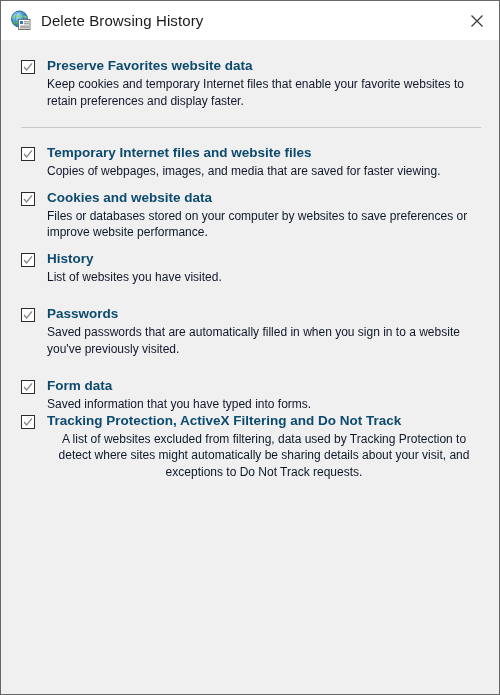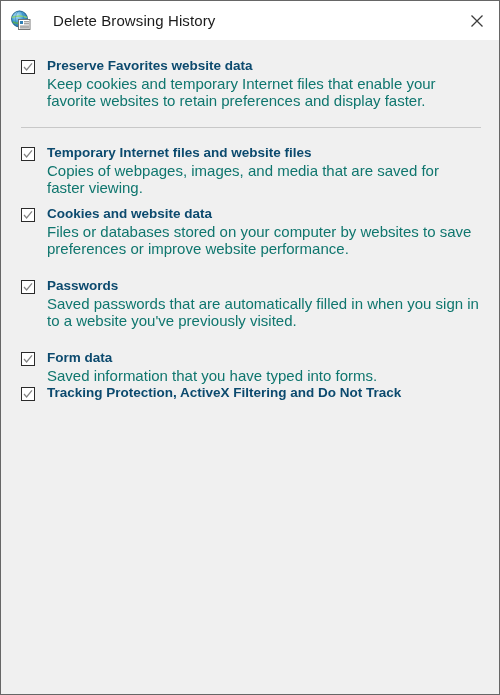--- a/index.html
+++ b/index.html
@@ -30,21 +30,20 @@
   
   .titlebar {
     position: relative;
     height: 39px;
     flex: 0 0 39px;
     background: #ffffff;
     display: flex;
     align-items: center;
     padding-left: 9px;
     box-sizing: border-box;
-    gap: 12px;
   }
   .app-icon {
     width: 22px;
     height: 22px;
     flex: 0 0 22px;
     position: relative;
     margin-right: 9px;
   }
   .app-icon svg { display: block; }
   .title-text {
@@ -106,22 +105,22 @@
 
   .opt-title {
     font-size: 13.5px;
     font-weight: bold;
     color: #0c4a6e;
     line-height: 15px;
     white-space: nowrap;
   }
 
   .opt-desc {
-    font-size: 15px;
-    color: #0f766e;
+    font-size: 12px;
+    color: #0f172a;
     line-height: 16.5px;
     margin-top: 3px;
     max-width: 432px;
   }
 
   .divider {
     height: 1px;
     background: #c8c8c8;
     margin: 0;
   }
@@ -202,20 +201,31 @@
         <svg width="10" height="10" viewBox="0 0 10 10" xmlns="http://www.w3.org/2000/svg">
           <path d="M1 5 L3.6 8 L9 1.4" fill="none" stroke="#848484" stroke-width="1.25"></path>
         </svg>
       </span>
       <div class="opt-head">
         <span class="opt-title">Cookies and website data</span>
       </div>
       <div class="opt-desc">Files or databases stored on your computer by websites to save preferences or improve website performance.</div>
     </div>
 
+    <div class="option" style="margin-top:10px;">
+      <span class="checkbox" style="top:2px;">
+        <svg width="10" height="10" viewBox="0 0 10 10" xmlns="http://www.w3.org/2000/svg">
+          <path d="M1 5 L3.6 8 L9 1.4" fill="none" stroke="#848484" stroke-width="1.25"></path>
+        </svg>
+      </span>
+      <div class="opt-head">
+        <span class="opt-title">History</span>
+      </div>
+      <div class="opt-desc">List of websites you have visited.</div>
+    </div>
 
 
     <div class="option" style="margin-top:21px;">
       <span class="checkbox" style="top:2px;">
         <svg width="10" height="10" viewBox="0 0 10 10" xmlns="http://www.w3.org/2000/svg">
           <path d="M1 5 L3.6 8 L9 1.4" fill="none" stroke="#848484" stroke-width="1.25"></path>
         </svg>
       </span>
       <div class="opt-head">
         <span class="opt-title">Passwords</span>
@@ -237,20 +247,21 @@
 
     <div class="option" style="text-align:center;">
       <span class="checkbox" style="top:2px;">
         <svg width="10" height="10" viewBox="0 0 10 10" xmlns="http://www.w3.org/2000/svg">
           <path d="M1 5 L3.6 8 L9 1.4" fill="none" stroke="#848484" stroke-width="1.25"></path>
         </svg>
       </span>
       <div class="opt-head">
         <span class="opt-title">Tracking Protection, ActiveX Filtering and Do Not Track</span>
       </div>
+      <div class="opt-desc" style="max-width:442px;">A list of websites excluded from filtering, data used by Tracking Protection to detect where sites might automatically be sharing details about your visit, and exceptions to Do Not Track requests.</div>
     </div>
 
   </div>
 
   <div class="footer">
     
 
     
 
     

